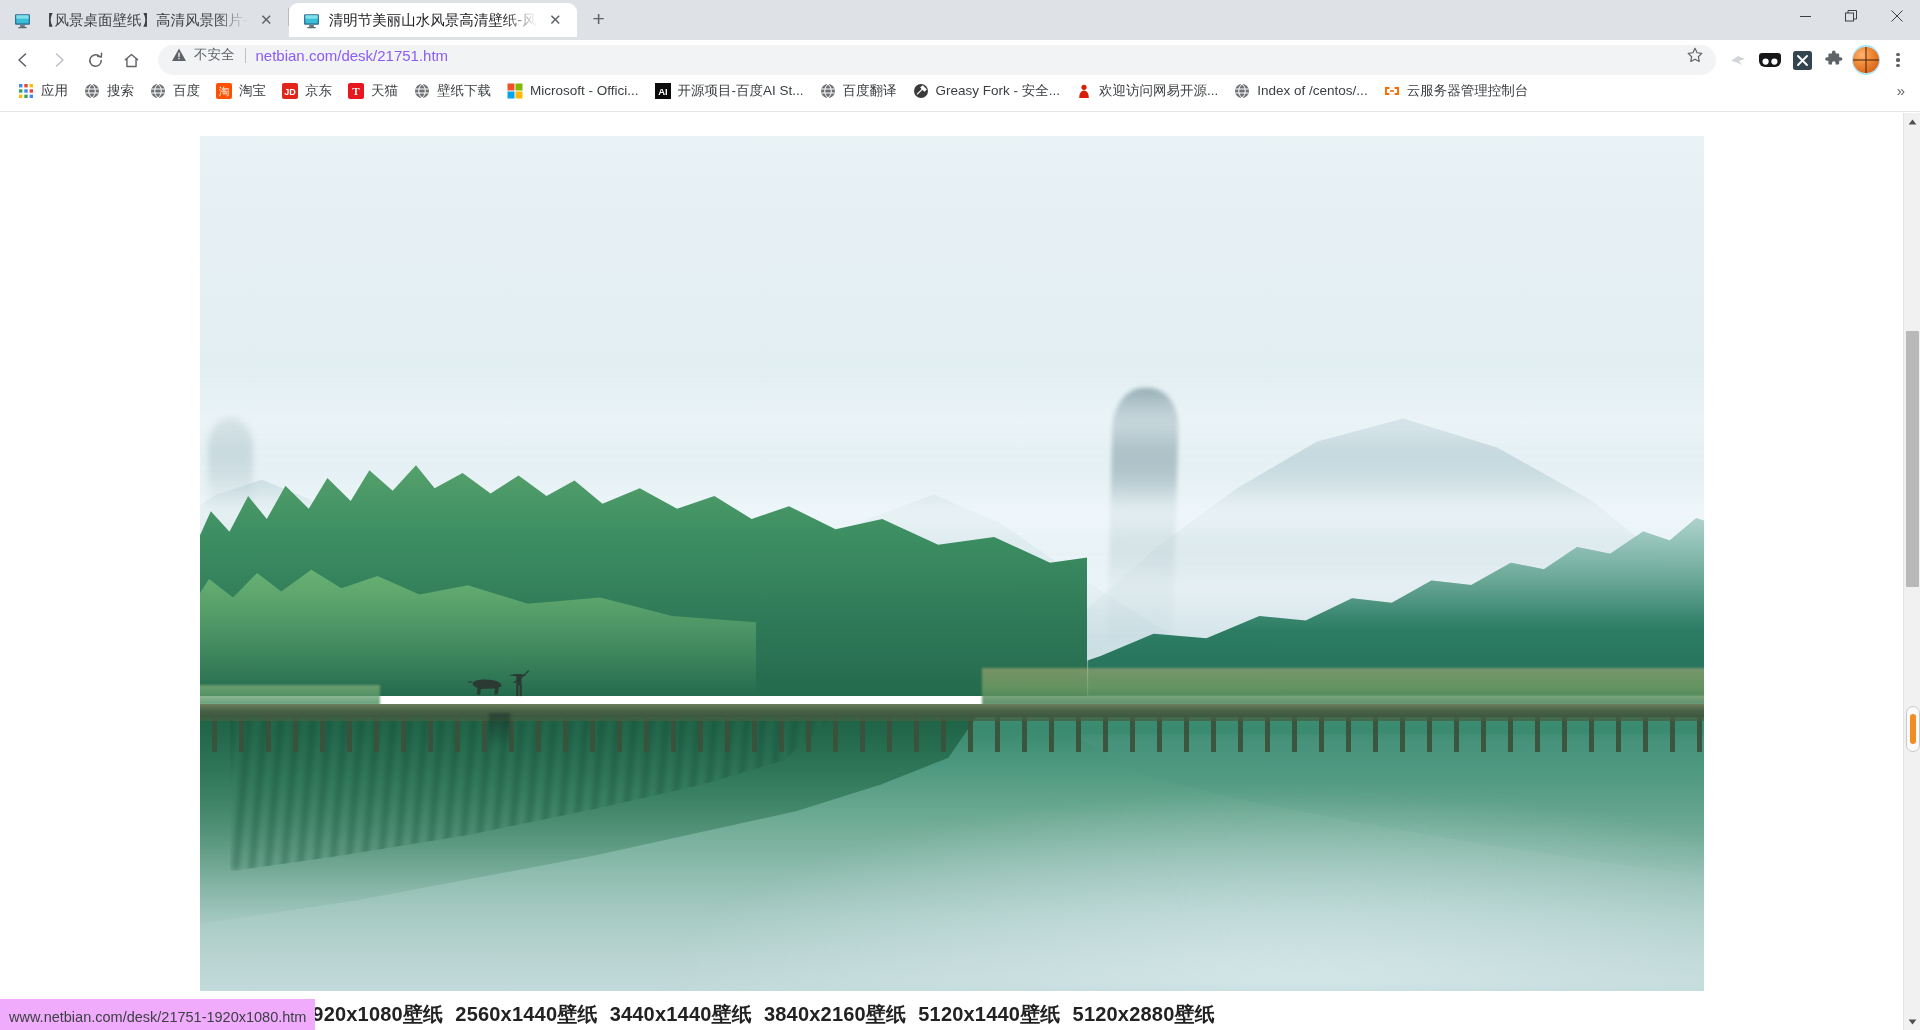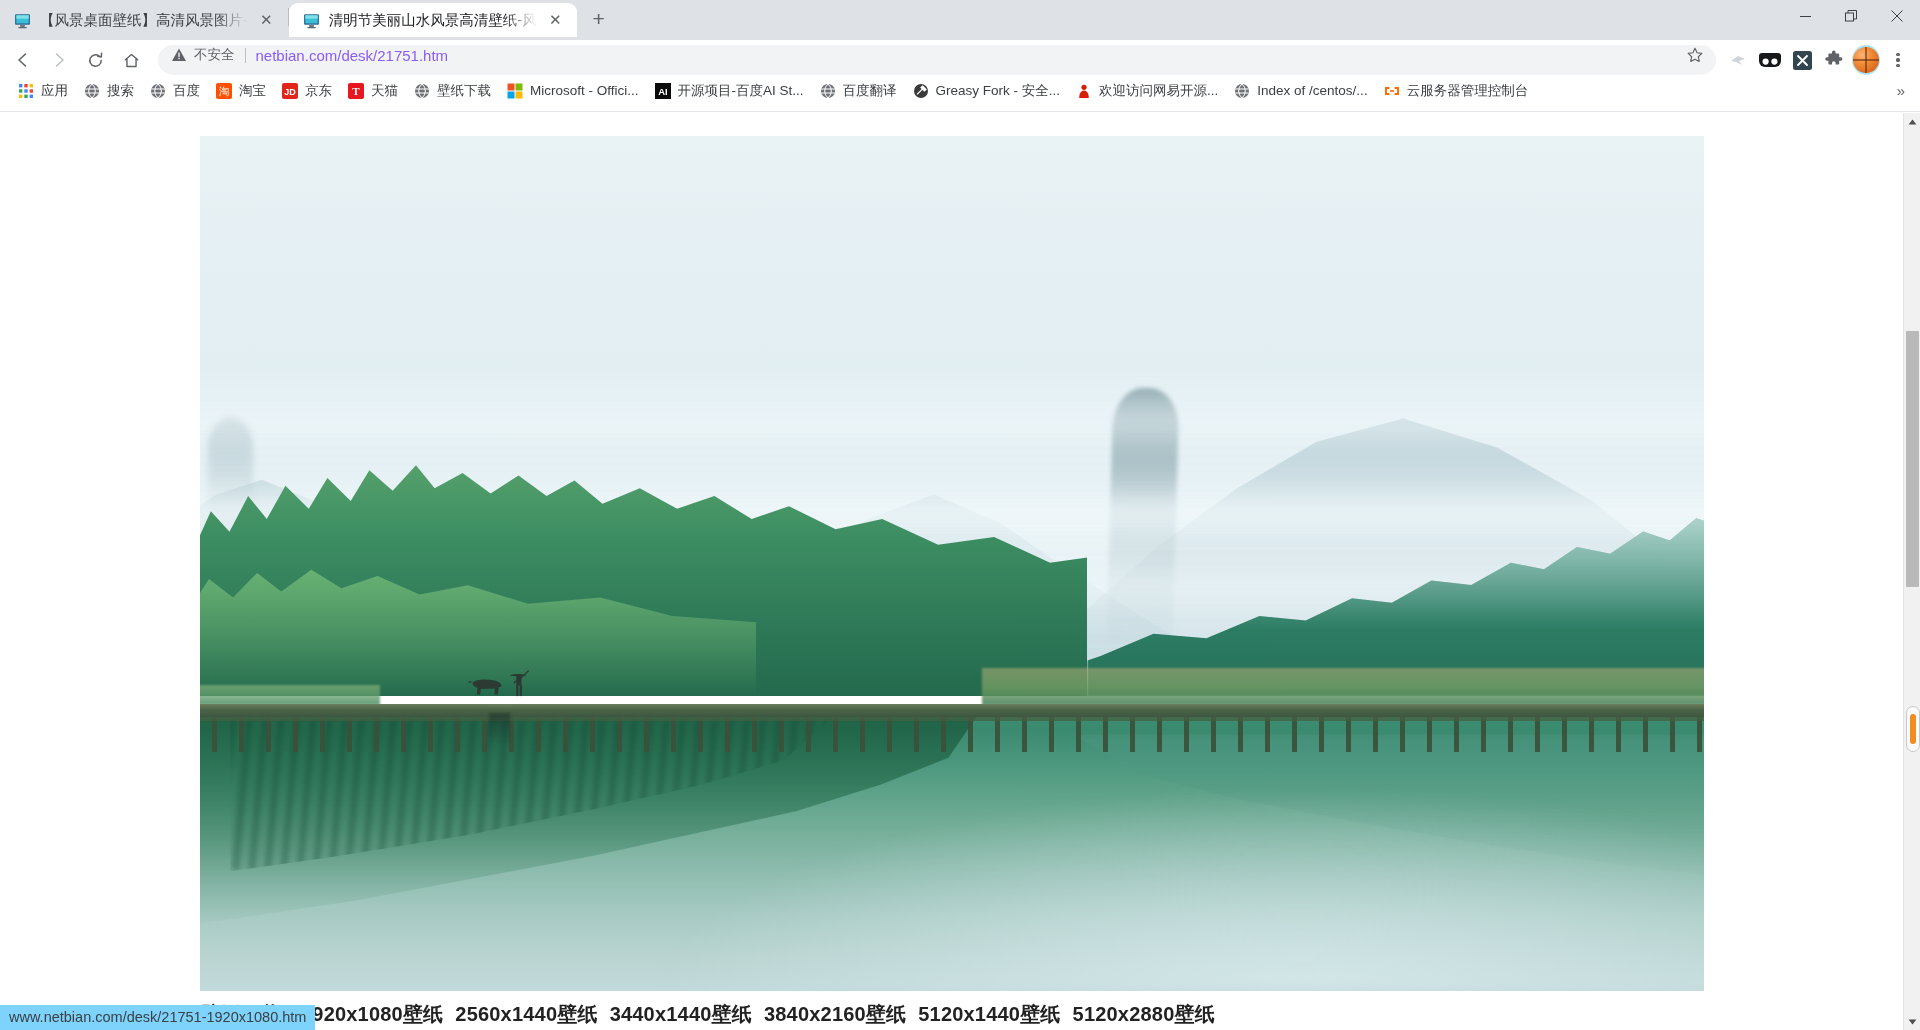--- a/index.html
+++ b/index.html
@@ -319,22 +319,22 @@
     position: absolute; left: 200px; top: 888px;
     width: 1700px; font-size: 20px; font-weight: bold;
     color: #222; white-space: nowrap; letter-spacing: .2px;
   }
   .caption .lbl { color:#222; }
   .caption .res { margin-right: 12px; }
 
   
   .statusbar {
     position: absolute; left: 0; bottom: 0;
-    background: #7dd3fc; color: #3c4043;
-    font-size: 14.5px; padding: 4px 9px 5px 9px;
+    background: #f0abfc; color: #3c4043;
+    font-size: 14.5px; padding: 10px 9px 5px 9px;
     max-width: 520px; white-space: nowrap;
   }
 
   
   .scrollbar {
     position: absolute; right: 0; top: 113px; width: 17px; height: 917px;
     background: #f1f1f1; border-left: 1px solid #e3e3e3;
   }
   .sb-arrow {
     width: 17px; height: 17px; display:flex;

